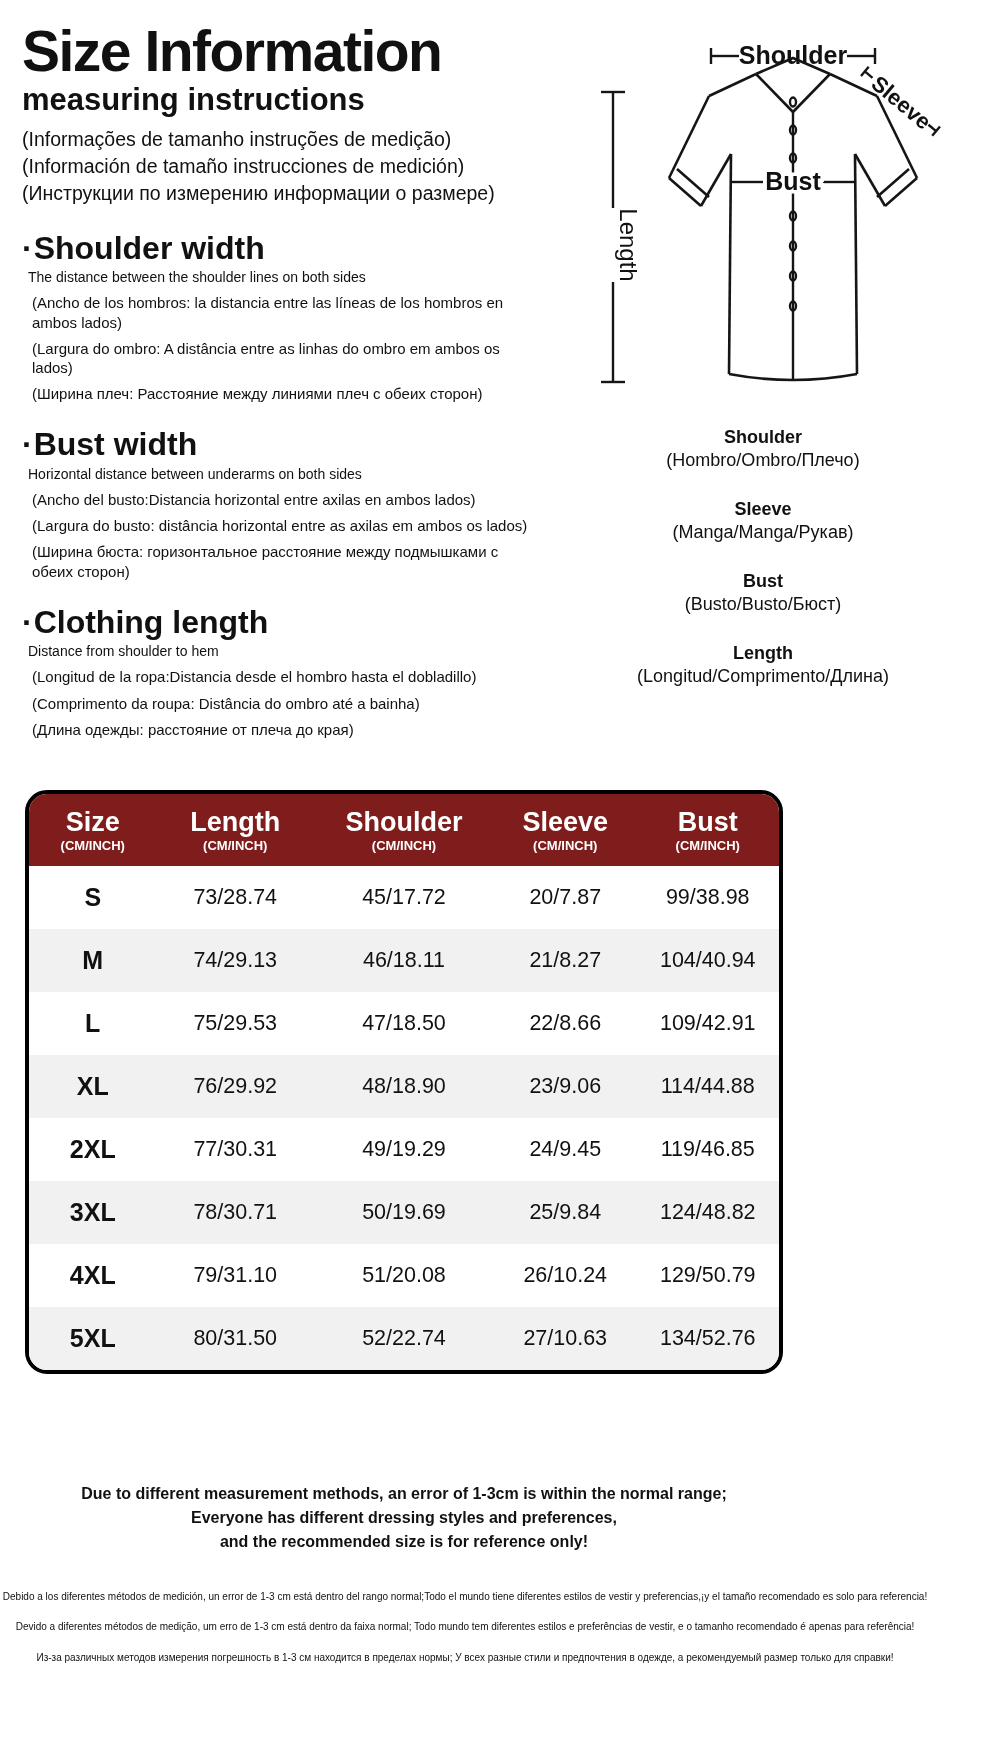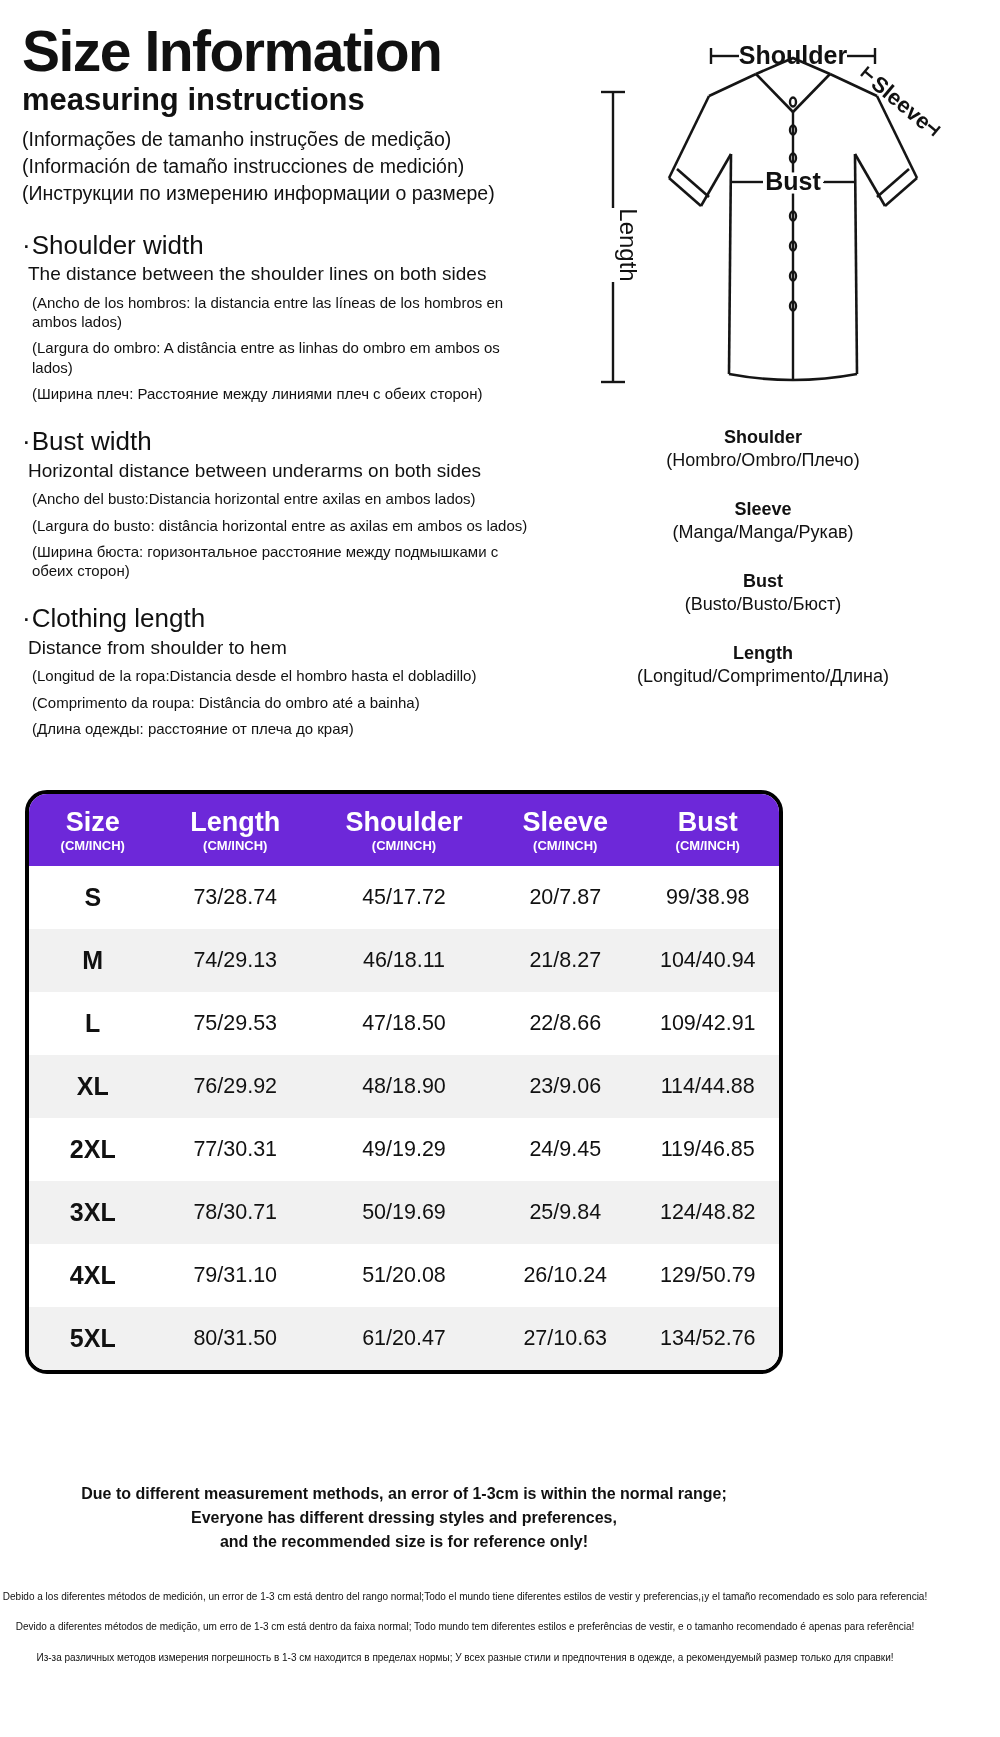--- a/index.html
+++ b/index.html
@@ -12,38 +12,38 @@
   
   .top{position:relative;height:755px;}
   .left-col{position:absolute;left:22px;top:22px;width:530px;}
   .right-col{position:absolute;left:548px;top:30px;width:430px;text-align:center;}
 
   .main-title{font-size:57px;font-weight:700;letter-spacing:-1.5px;margin:0;line-height:1.02;}
   .sub-title{font-size:31px;font-weight:700;margin:4px 0 10px 0;line-height:1.05;}
   .title-trans p{font-size:19.5px;margin:2px 0;line-height:1.3;}
 
   .sec{margin-top:24px;}
-  .sec-title{font-size:26px;font-weight:400;margin:0 0 3px 0;line-height:1.1;}
+  .sec-title{font-size:32px;font-weight:700;margin:0 0 3px 0;line-height:1.1;}
   .sec-title::before{content:"·";margin-right:1px;}
-  .sec-desc{font-size:19px;margin:0 0 4px 6px;line-height:1.25;}
+  .sec-desc{font-size:14px;margin:0 0 4px 6px;line-height:1.25;}
   .sec-trans p{font-size:15px;margin:7px 0 7px 10px;line-height:1.28;max-width:505px;}
 
   .legend{margin-top:24px;}
   .legend-item{margin-bottom:27px;}
   .legend-label{font-size:18px;font-weight:700;line-height:1.25;}
   .legend-trans{font-size:18px;line-height:1.25;}
 
   
   .table-wrap{
     margin:35px 25px 0 25px;border:4px solid #000;border-radius:22px;
     overflow:hidden;background:#fff;
   }
   .t-header{
     display:grid;grid-template-columns:17% 21% 24% 19% 19%;
-    background:#6d28d9;color:#fff;padding:13px 0 11px 0;
+    background:#7f1d1d;color:#fff;padding:13px 0 11px 0;
   }
   .th{display:flex;flex-direction:column;align-items:center;justify-content:center;}
   .th-label{font-size:27px;font-weight:700;line-height:1.15;}
   .th-unit{font-size:13px;font-weight:700;line-height:1.3;}
   .t-row{
     display:grid;grid-template-columns:17% 21% 24% 19% 19%;
     height:63px;align-items:center;text-align:center;background:#fff;
   }
   .t-row:nth-child(odd){background:#f1f1f1;}
   .cell{font-size:21.5px;font-weight:400;}
@@ -257,21 +257,21 @@
     <div class="t-row">
       <span class="cell cell-size">4XL</span>
       <span class="cell">79/31.10</span>
       <span class="cell">51/20.08</span>
       <span class="cell">26/10.24</span>
       <span class="cell">129/50.79</span>
     </div>
     <div class="t-row">
       <span class="cell cell-size">5XL</span>
       <span class="cell">80/31.50</span>
-      <span class="cell">61/20.47</span>
+      <span class="cell">52/22.74</span>
       <span class="cell">27/10.63</span>
       <span class="cell">134/52.76</span>
     </div>
   </div>
 
   <div class="notes">
     <p class="note-en">Due to different measurement methods, an error of 1-3cm is within the normal range;</p>
     <p class="note-en">Everyone has different dressing styles and preferences,</p>
     <p class="note-en">and the recommended size is for reference only!</p>
     <div class="note-trans">

